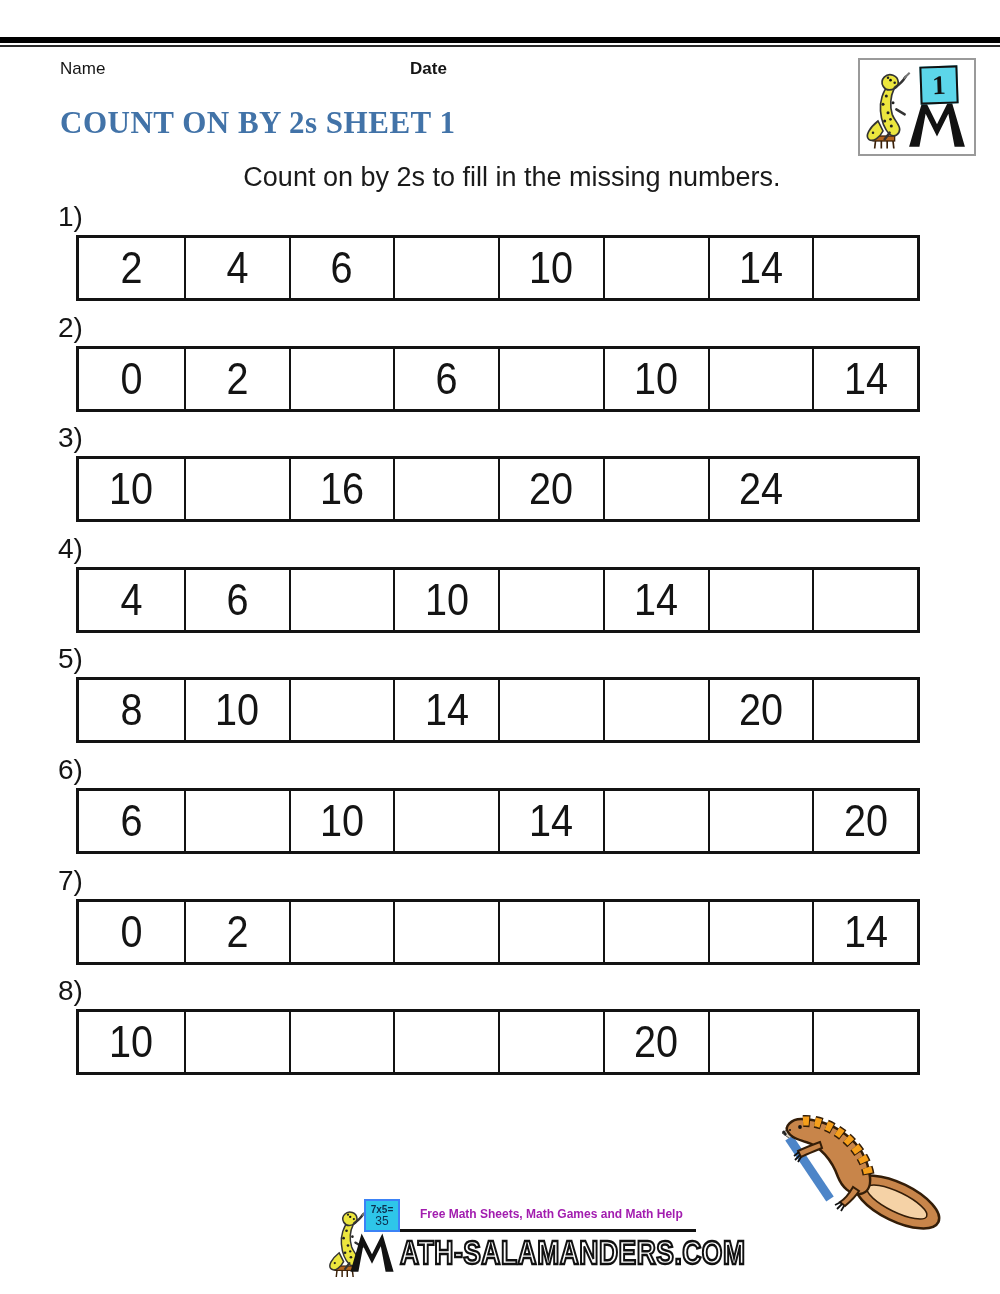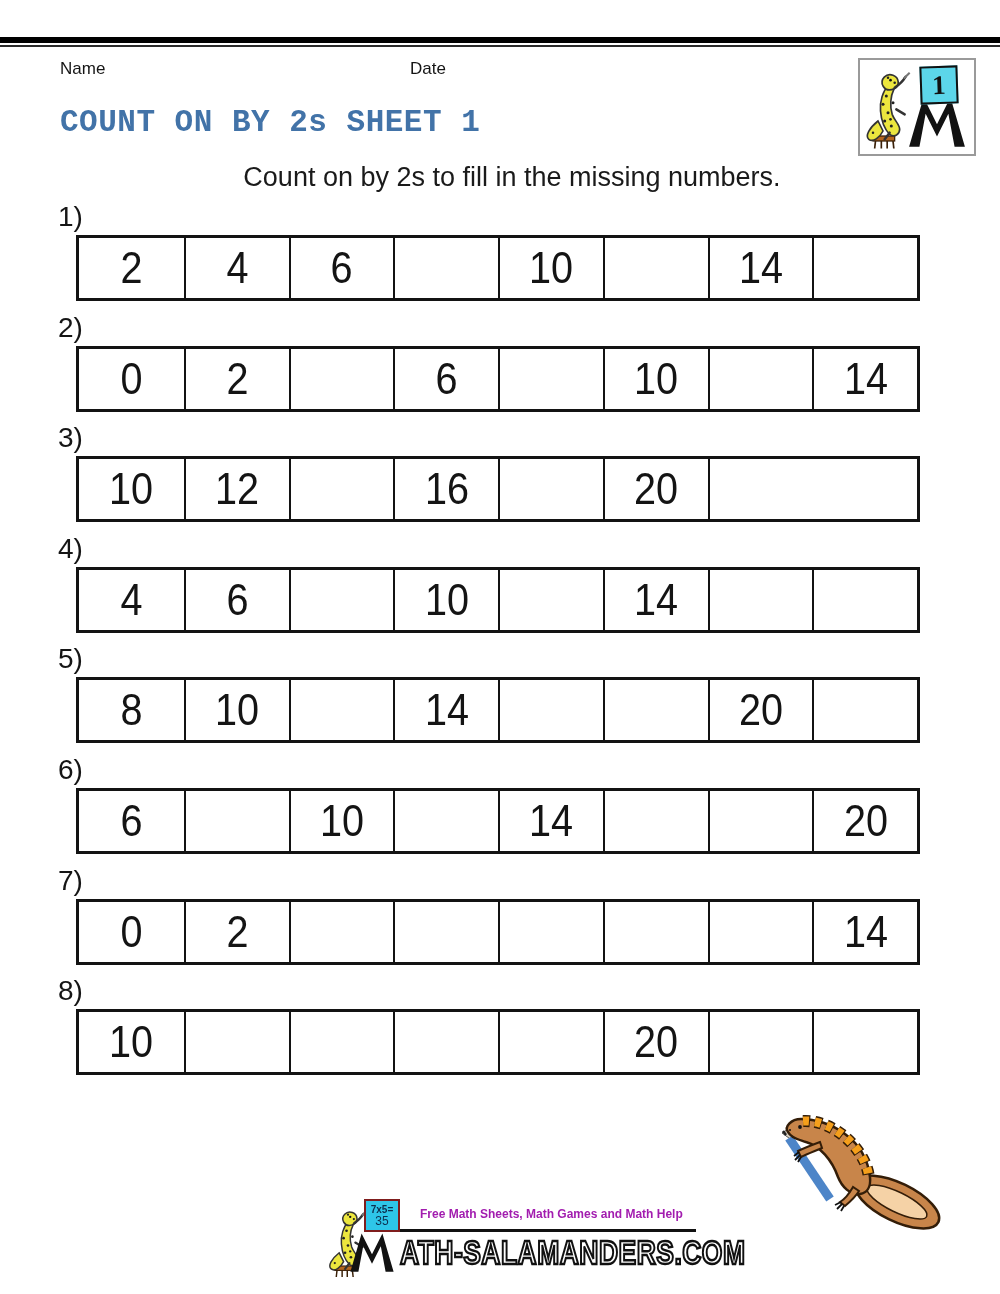--- a/index.html
+++ b/index.html
@@ -20,40 +20,40 @@
   }
   .top-rule::after {
     content: ""; position: absolute; left: 0; top: 8px; width: 100%; height: 2px;
     background: #2a2a2a;
   }
 
   .name-label, .date-label {
     position: absolute; top: 59px; font-size: 17px; font-weight: 500; color: #151515;
   }
   .name-label { left: 60px; }
-  .date-label { left: 410px; }
+  .date-label { left: 410px; font-weight: bold; }
 
   
   .logo-box {
     position: absolute; left: 858px; top: 58px; width: 118px; height: 98px;
     border: 2px solid #9a9a9a; background: #fff; box-sizing: border-box;
   }
   .logo-box .sala { position: absolute; left: 3px; top: 10px; }
   .logo-box .logo-m { position: absolute; left: 46px; top: 32px; }
   .badge-square {
     position: absolute; left: 60px; top: 6px; width: 38px; height: 38px;
     background: var(--badge-cyan); border: 2.5px solid #111; box-sizing: border-box;
     display: flex; align-items: center; justify-content: center;
     font-family: "Liberation Serif", serif; font-weight: 700; font-size: 27px;
     transform: rotate(-2deg); z-index: 2;
   }
 
   .page-title {
     position: absolute; left: 60px; top: 105px; margin: 0;
-    font-family: Liberation Mono, monospace; font-weight: 600;
+    font-family: Liberation Serif, serif; font-weight: 600;
     font-size: 31px; letter-spacing: 0.5px;
     color: var(--title-blue);
   }
   .instruction {
     position: absolute; left: 0; top: 150px; width: 1000px; margin: 12px;
     text-align: center; font-size: 27px; color: #1a1a1a;
   }
 
   
   #problems { position: absolute; left: 0; top: 196px; width: 1000px; }
@@ -76,21 +76,21 @@
   .cell span {
     font-size: 45px; color: #141414; line-height: 60px;
     transform: scaleX(0.88); display: inline-block;
   }
 
   
   .footer-logo { position: absolute; left: 326px; top: 1196px; width: 384px; height: 98px; }
   .footer-logo .sala { position: absolute; left: 0; top: 12px; }
   .footer-board {
     position: absolute; left: 38px; top: 3px; width: 36px; height: 33px;
-    background: var(--board-cyan); border: 2px solid #7f1d1d; box-sizing: border-box;
+    background: var(--board-cyan); border: 2px solid #3b82f6; box-sizing: border-box;
     display: flex; flex-direction: column; align-items: center; justify-content: center;
     z-index: 2;
   }
   .footer-board .b1 { font-size: 10px; font-weight: 700; color: #0d3050; line-height: 11px; }
   .footer-board .b2 { font-size: 12px; font-weight: 400; color: #0d3050; line-height: 13px; }
   .footer-logo .logo-m { position: absolute; left: 22px; top: 33px; }
   .tagline {
     position: absolute; left: 94px; top: 11px;
     font-size: 12px; font-weight: 700; color: #a21caf; white-space: nowrap;
   }
@@ -224,36 +224,36 @@
         </div>
     </div>
 
     <div class="problem">
       <div class="problem-label">3)</div>
       <div class="number-strip">
           <div class="cell">
             <span>10</span>
           </div>
           <div class="cell">
-            <span>12</span>
-          </div>
-          <div class="cell">
             <span></span>
           </div>
           <div class="cell">
             <span>16</span>
           </div>
           <div class="cell">
             <span></span>
           </div>
           <div class="cell">
             <span>20</span>
           </div>
           <div class="cell">
             <span></span>
+          </div>
+          <div class="cell">
+            <span>24</span>
           </div>
         </div>
     </div>
 
     <div class="problem">
       <div class="problem-label">4)</div>
       <div class="number-strip">
           <div class="cell">
             <span>4</span>
           </div>

